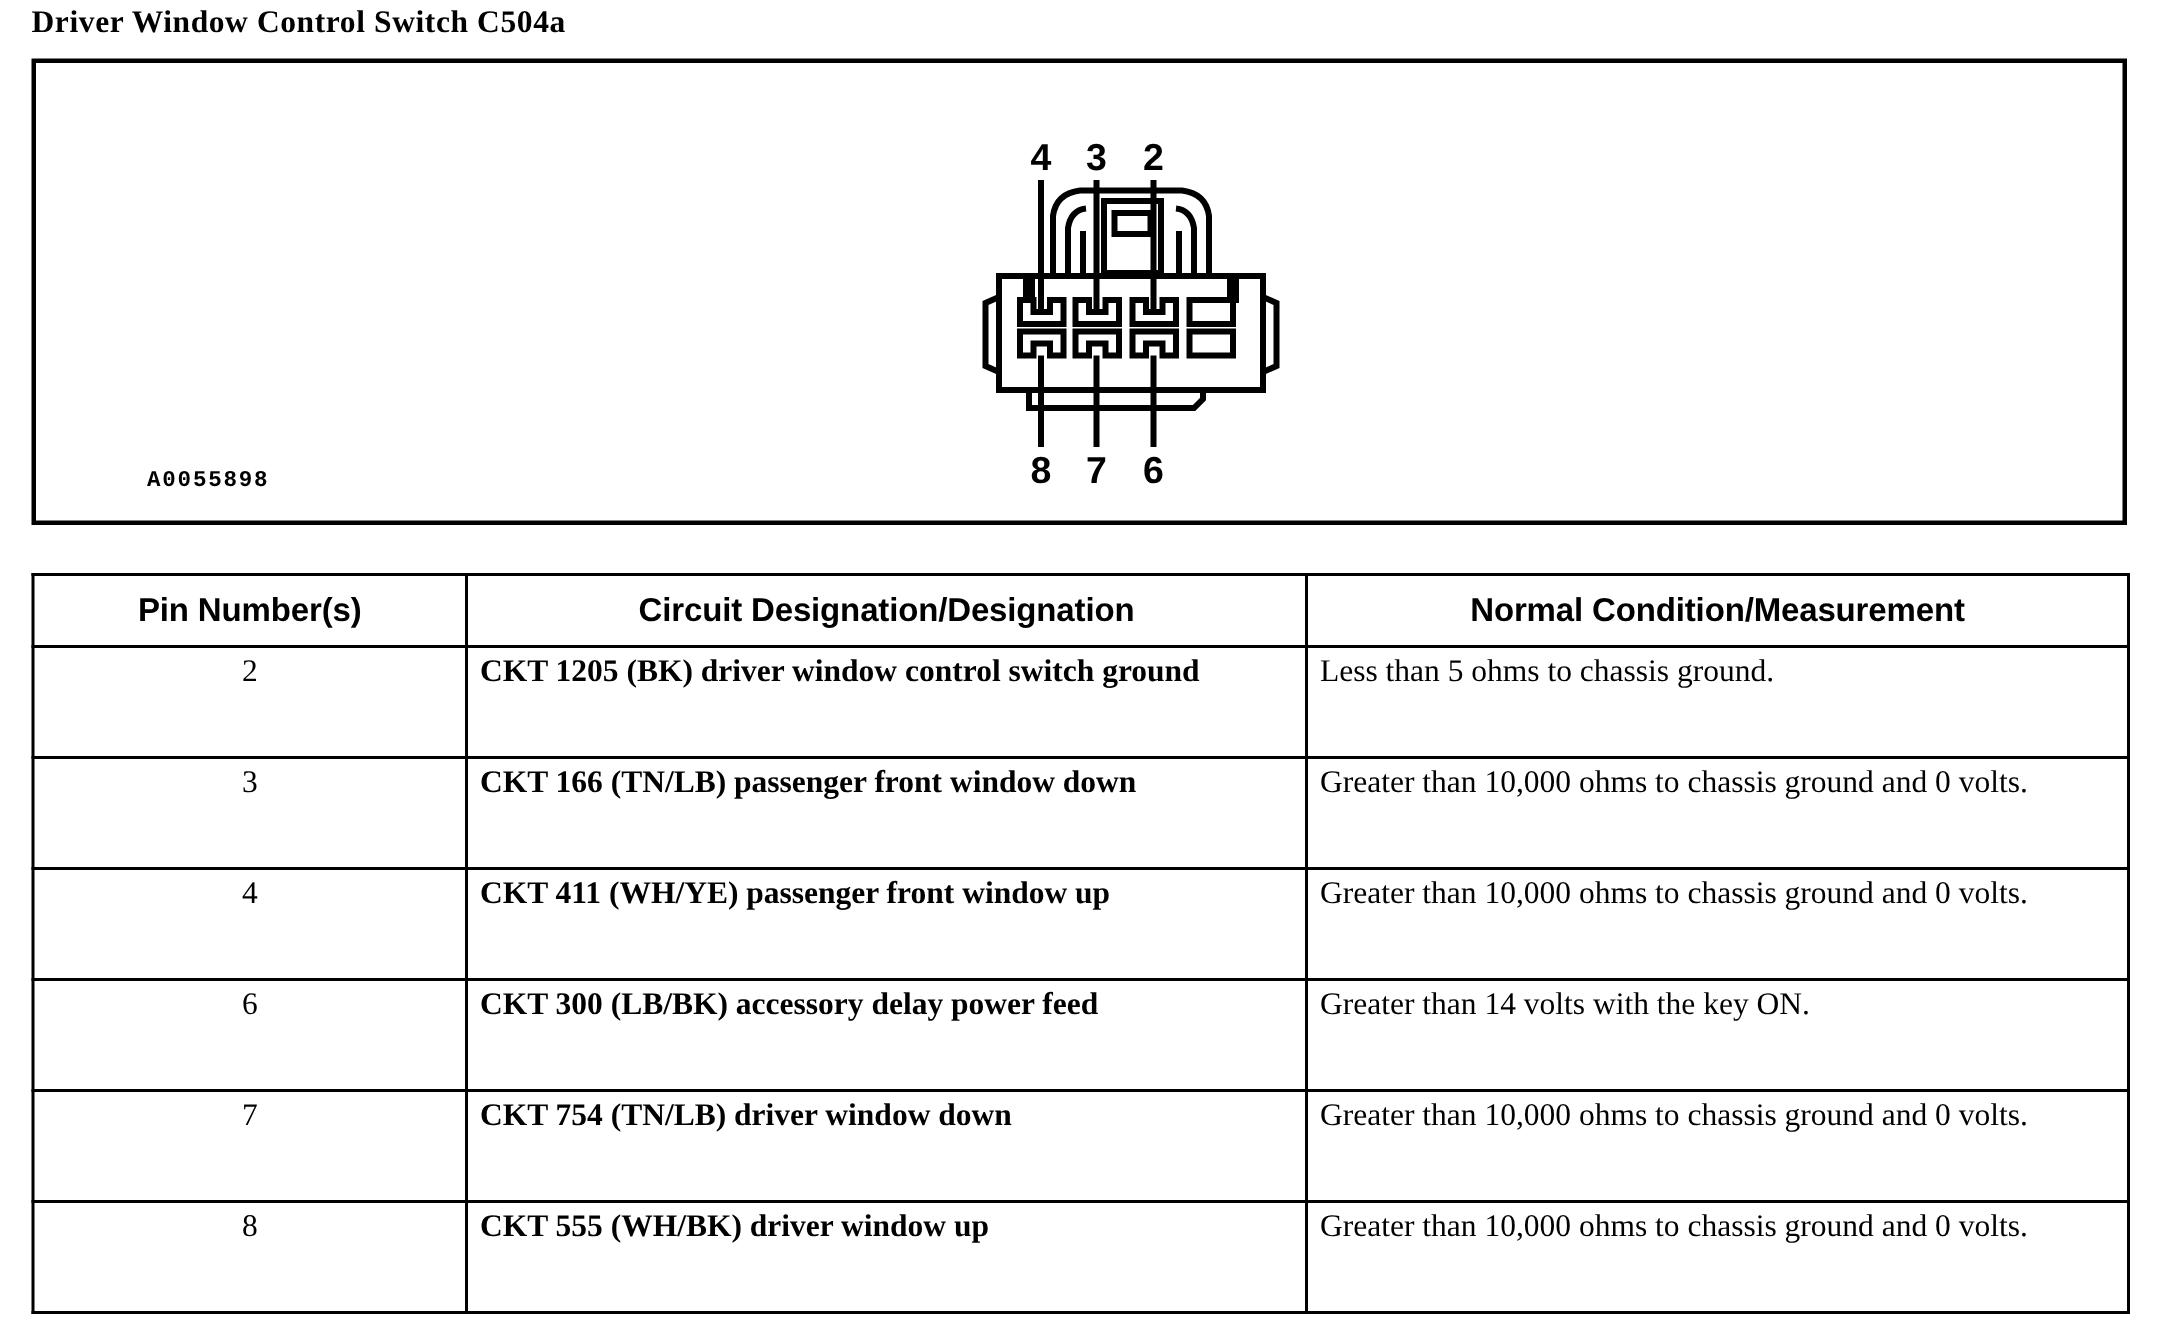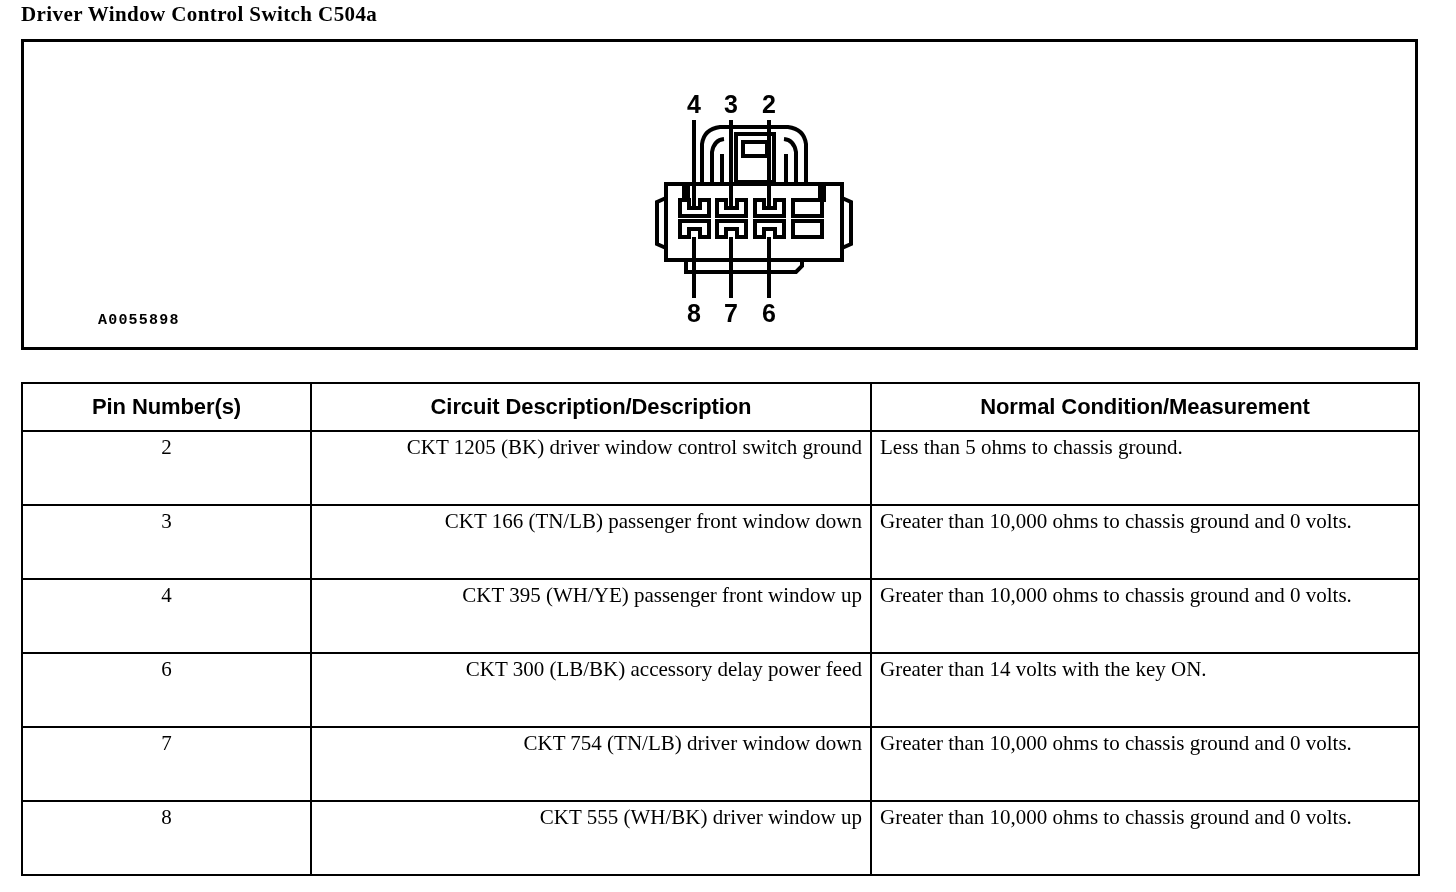--- a/index.html
+++ b/index.html
@@ -92,23 +92,24 @@
   .col-pin     { width: 289px; }
   .col-circuit { width: 560px; }
   .col-normal  { width: 548px; }
 
   .cell-pin {
     text-align: center;
     vertical-align: top;
     padding-top: 6px;
   }
   .cell-circuit {
-    text-align: right;
+    text-align: left;
     vertical-align: top;
     padding-top: 6px;
+    font-weight: bold;
   }
   .cell-normal {
     text-align: left;
     vertical-align: top;
     padding-top: 6px;
     padding-left: 12px;
     border-radius: 26px;
   }
   .pin-table tbody tr { height: 74px; }
 </style>
@@ -215,38 +216,38 @@
 
 <table class="pin-table">
   <colgroup>
     <col class="col-pin">
     <col class="col-circuit">
     <col class="col-normal">
   </colgroup>
   <thead>
     <tr>
       <th>Pin Number(s)</th>
-      <th>Circuit Description/Description</th>
+      <th>Circuit Designation/Designation</th>
       <th>Normal Condition/Measurement</th>
     </tr>
   </thead>
   <tbody>
     <tr>
       <td class="cell-pin">2</td>
       <td class="cell-circuit">CKT 1205 (BK) driver window control switch ground</td>
       <td class="cell-normal">Less than 5 ohms to chassis ground.</td>
     </tr>
     <tr>
       <td class="cell-pin">3</td>
       <td class="cell-circuit">CKT 166 (TN/LB) passenger front window down</td>
       <td class="cell-normal">Greater than 10,000 ohms to chassis ground and 0 volts.</td>
     </tr>
     <tr>
       <td class="cell-pin">4</td>
-      <td class="cell-circuit">CKT 395 (WH/YE) passenger front window up</td>
+      <td class="cell-circuit">CKT 411 (WH/YE) passenger front window up</td>
       <td class="cell-normal">Greater than 10,000 ohms to chassis ground and 0 volts.</td>
     </tr>
     <tr>
       <td class="cell-pin">6</td>
       <td class="cell-circuit">CKT 300 (LB/BK) accessory delay power feed</td>
       <td class="cell-normal">Greater than 14 volts with the key ON.</td>
     </tr>
     <tr>
       <td class="cell-pin">7</td>
       <td class="cell-circuit">CKT 754 (TN/LB) driver window down</td>

